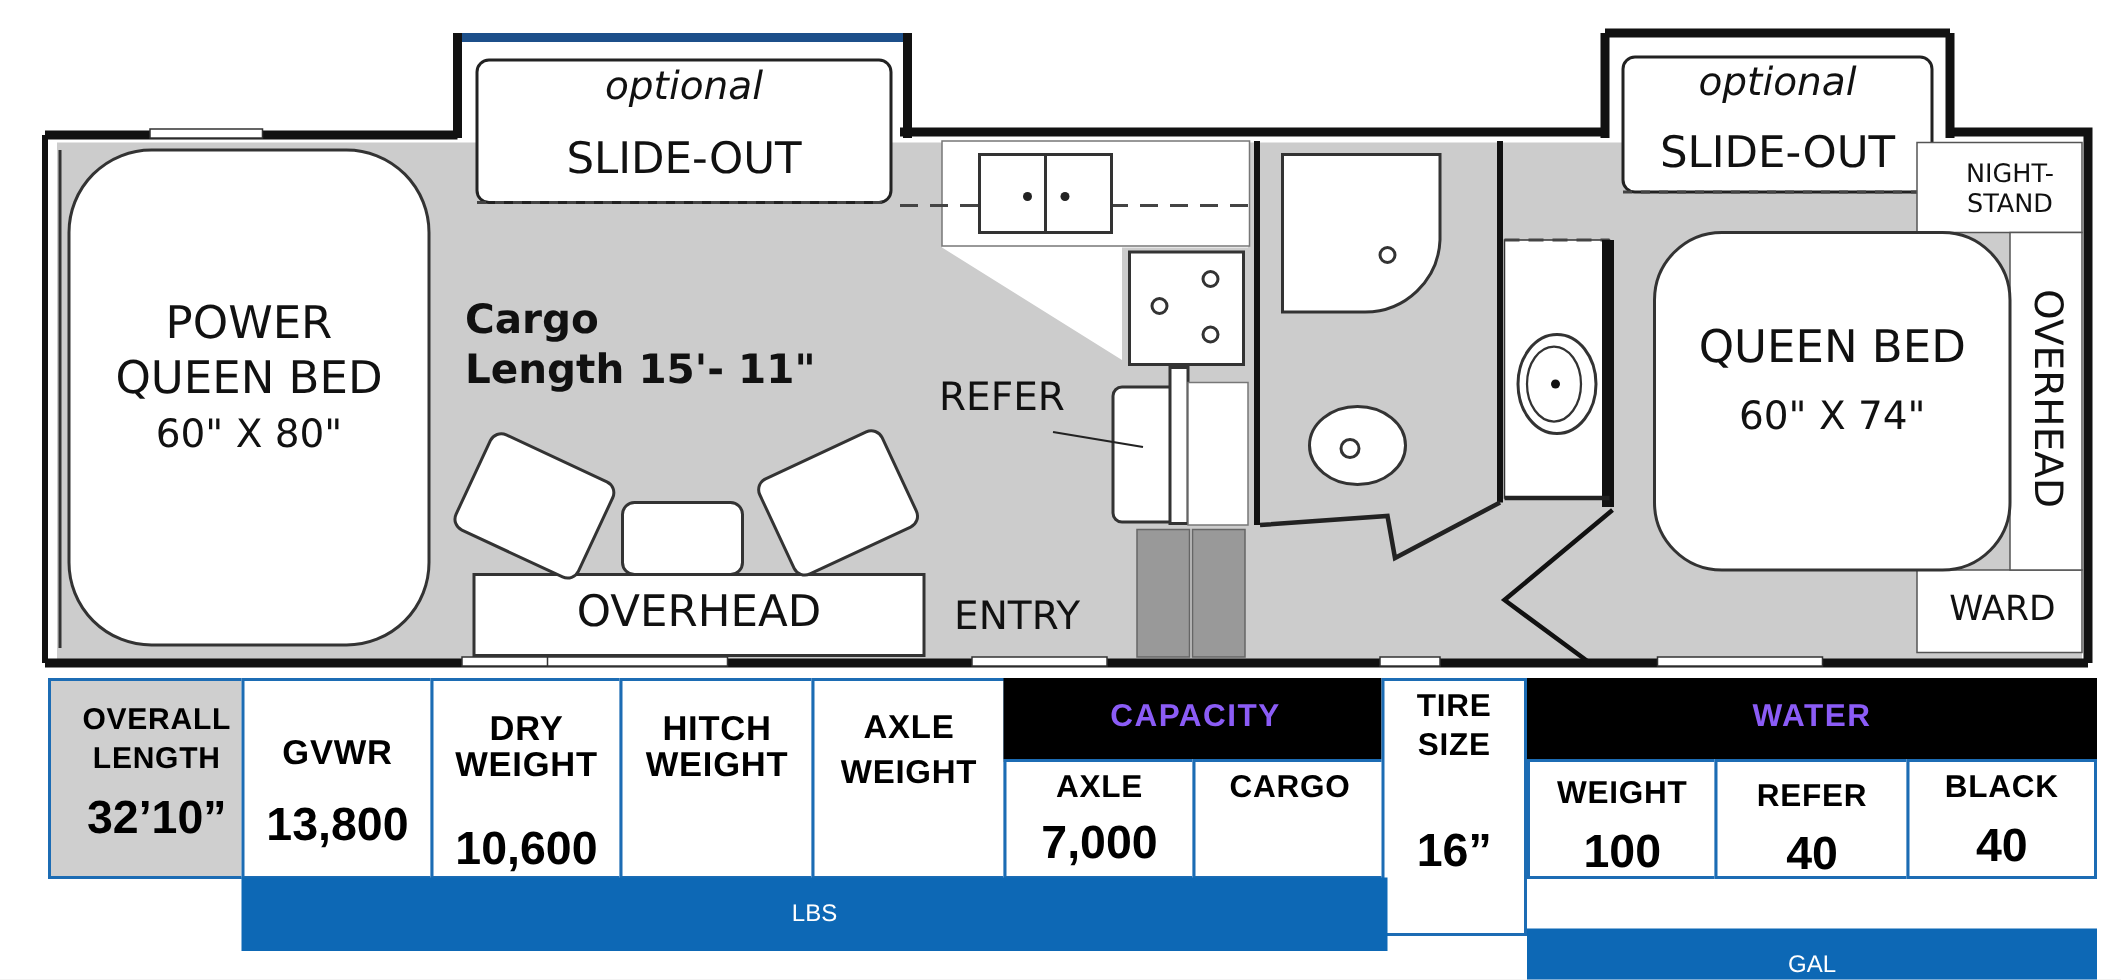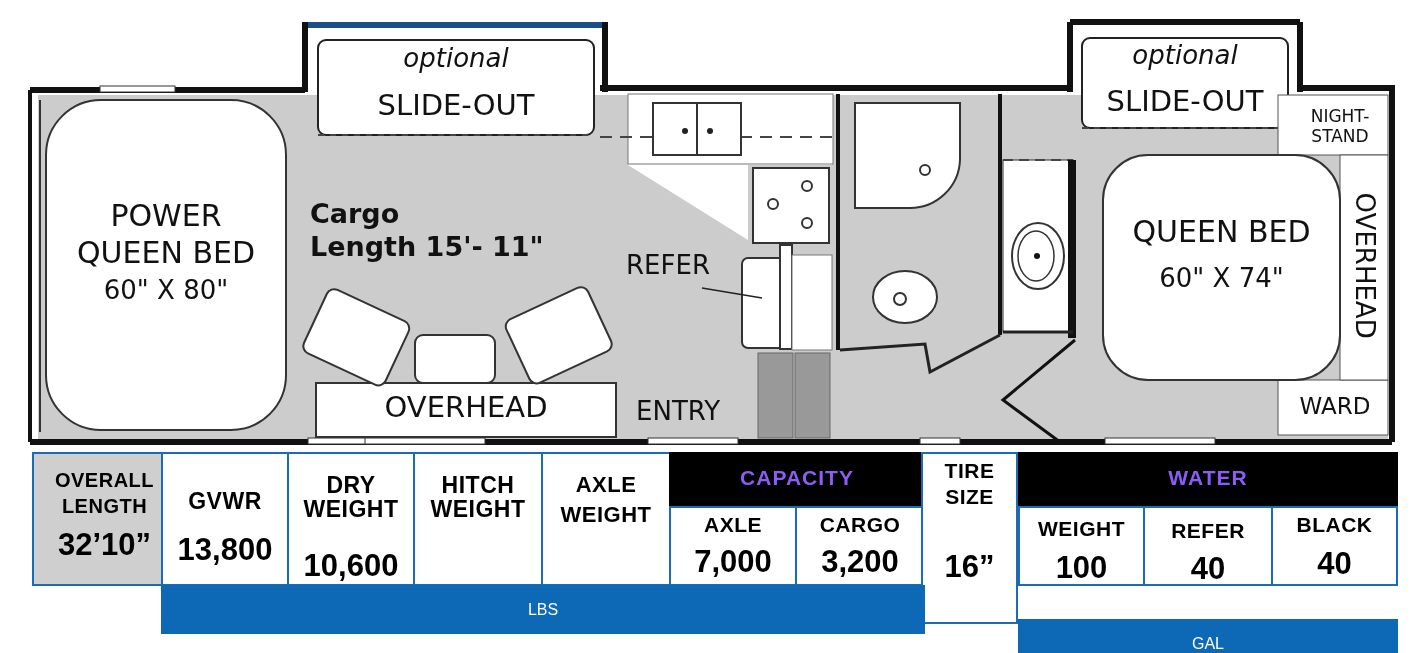--- a/index.html
+++ b/index.html
@@ -170,21 +170,20 @@
     <div class="hdr" style="top:50px; font-size:22px;">WEIGHT</div>
   </div>
 
   <div class="black-hdr" style="left:669px; top:452px; width:256px; height:56px; line-height:52px;">CAPACITY</div>
   <div class="cell" style="left:669px; top:506px; width:128px; height:80px;">
     <div class="hdr" style="top:6px;">AXLE</div>
     <div class="val" style="top:38px;">7,000</div>
   </div>
   <div class="cell" style="left:795px; top:506px; width:130px; height:80px;">
     <div class="hdr" style="top:6px;">CARGO</div>
-    <div class="val" style="top:38px;">3,200</div>
   </div>
 
   <div class="cell" style="left:921px; top:452px; width:97px; height:172px;">
     <div class="hdr" style="top:6px;">TIRE</div>
     <div class="hdr" style="top:32px;">SIZE</div>
     <div class="val" style="top:97px;">16”</div>
   </div>
 
   <div class="black-hdr" style="left:1018px; top:452px; width:380px; height:56px; line-height:52px;">WATER</div>
   <div class="cell" style="left:1018px; top:506px; width:127px; height:80px;">

